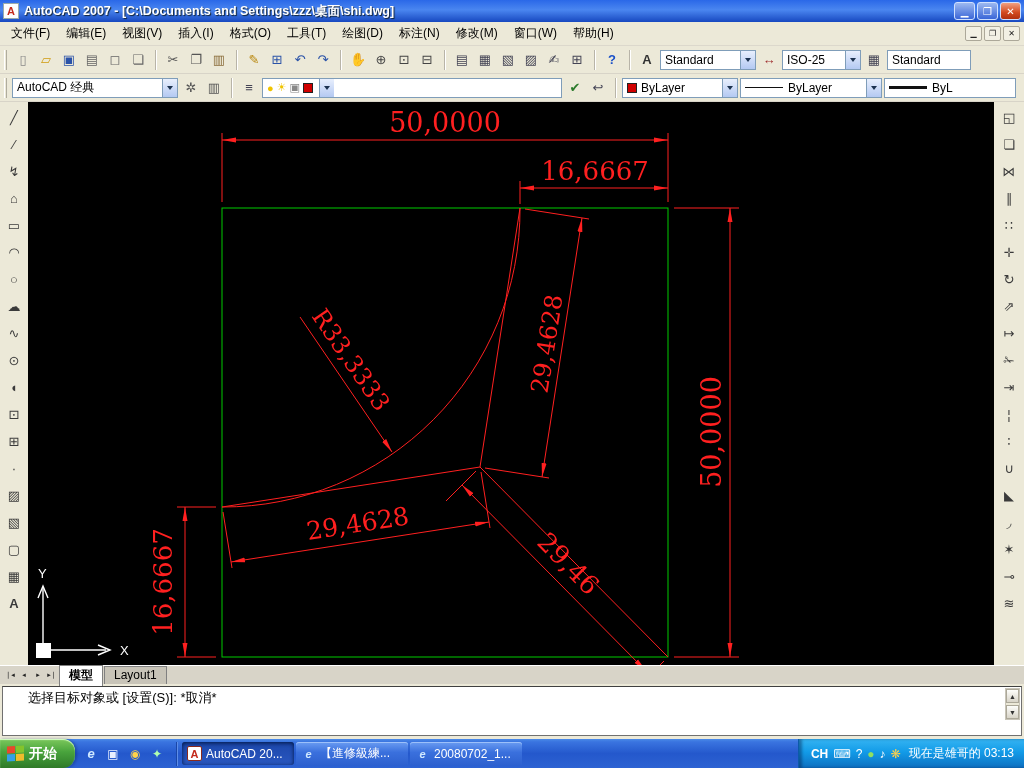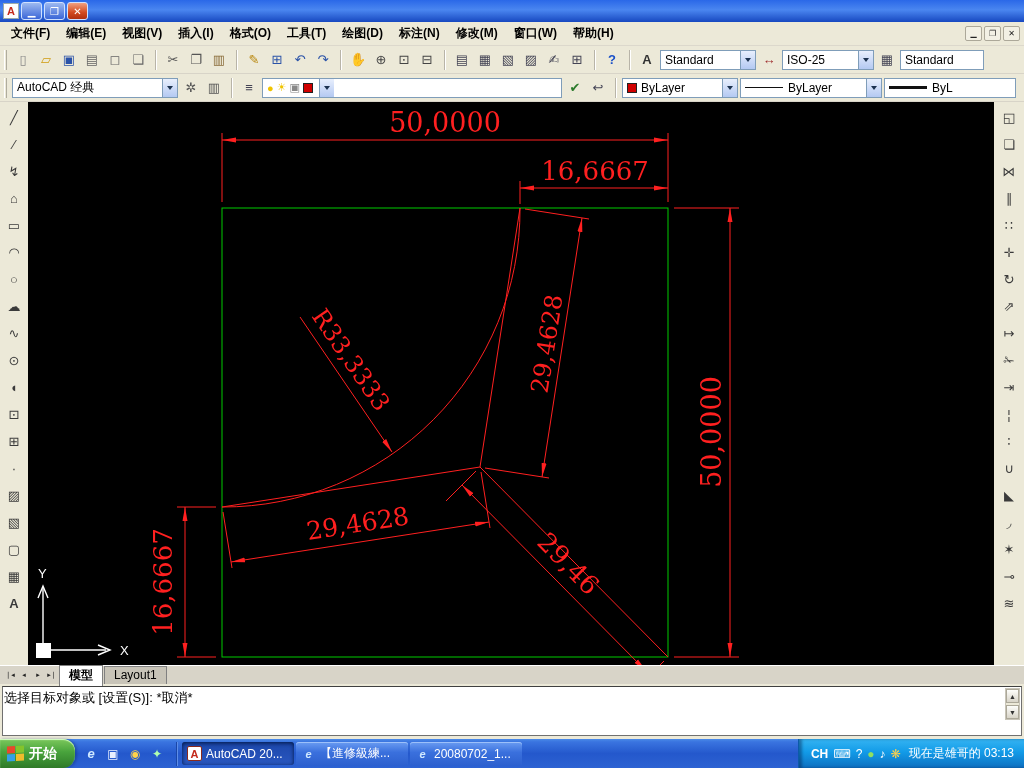--- a/index.html
+++ b/index.html
@@ -14,21 +14,21 @@
     font-size:11px;font-weight:bold;display:flex;align-items:center;justify-content:center;flex:none;}
   .title-text{margin-left:5px;flex:1;white-space:nowrap;overflow:hidden;text-shadow:1px 1px 1px #123;}
   .wbtn{width:21px;height:18px;margin-left:2px;border-radius:3px;border:1px solid #cfe0ff;
     background:linear-gradient(#9db9f0,#3a66d8);color:#fff;font-size:10px;display:flex;
     align-items:center;justify-content:center;}
   .wbtn.close{background:linear-gradient(#f0a080,#d2491f 60%,#b03010);}
 
   
   .menubar{height:24px;display:flex;align-items:center;background:var(--chrome-gray);
     border-bottom:1px solid #dcd8cc;padding-left:3px;}
-  .mitem{padding:4px 8px;white-space:nowrap;font-weight:bold;}
+  .mitem{padding:4px 8px;white-space:nowrap;}
   .mdi-btns{margin-left:auto;display:flex;gap:2px;padding-right:4px;}
   .mdibtn{width:17px;height:15px;background:#f2f0e4;border:1px solid #aca899;border-radius:2px;
     font-size:8px;display:flex;align-items:center;justify-content:center;color:#222;}
 
   
   .toolbar{height:28px;display:flex;align-items:center;background:var(--chrome-gray);
     border-bottom:1px solid #d8d4c8;padding:2px 3px;gap:2px;}
   .grip{width:3px;height:20px;border-left:1px solid #fff;border-right:1px solid #b0ac9e;margin:0 3px 0 1px;}
   .tgroup{display:flex;gap:1px;}
   .tbtn{width:22px;height:22px;display:flex;align-items:center;justify-content:center;
@@ -65,21 +65,21 @@
   
   .tabbar{height:19px;background:#d8d4c8;display:flex;align-items:center;padding-left:3px;border-top:1px solid #fff;}
   .tnav{width:14px;height:14px;display:flex;align-items:center;justify-content:center;font-size:7px;color:#222;}
   .tab{padding:1px 9px 2px;font-size:12px;border:1px solid #808080;border-bottom:none;background:#c8c4b8;margin-right:1px;}
   .tab.active{background:#fff;font-weight:bold;}
 
   
   .cmdwrap{height:55px;background:var(--chrome-gray);padding:2px 2px 3px;}
   .cmdbox{height:100%;background:#fff;border:1px solid #707070;border-top-color:#404040;
     position:relative;font-size:13px;display:flex;flex-direction:column;}
-  .cmd-history{flex:1;padding:2px 1px;white-space:nowrap;overflow:hidden;}
+  .cmd-history{flex:1;padding:2px 1px;white-space:nowrap;overflow:hidden;margin-left:24px;}
   .cmd-line{height:19px;padding:1px 5px;border-top:1px solid #b8b4a8;display:flex;align-items:center;}
   .cmd-scroll{position:absolute;right:1px;top:1px;width:15px;height:32px;background:#ece9d8;
     border:1px solid #c8c4b8;display:flex;flex-direction:column;justify-content:space-between;}
   .sbtn{height:14px;background:linear-gradient(#fdfdfa,#d8d4c8);border:1px solid #aca899;
     font-size:7px;display:flex;align-items:center;justify-content:center;color:#333;}
 
   
   .taskbar{height:29px;display:flex;align-items:center;
     background:linear-gradient(180deg,var(--taskbar-blue-1) 0%,#3a74e0 10%,var(--taskbar-blue-2) 50%,#2d62d2 100%);}
   .startbtn{height:29px;padding:0 18px 0 7px;border-radius:0 12px 12px 0;display:flex;align-items:center;gap:5px;
@@ -105,20 +105,21 @@
     border-left:1px solid #0c5aa8;box-shadow:inset 3px 0 3px #00144066;color:#fff;}
   .trayicon{font-size:12px;}
   .traytext{font-size:12px;font-weight:bold;}
   .clock{font-size:12px;margin-left:3px;white-space:nowrap;}
 </style>
 </head>
 <body>
 
 <div class="titlebar">
   <div class="appicon">A</div>
+  <div class="title-text">AutoCAD 2007 - [C:\Documents and Settings\zzz\桌面\shi.dwg]</div>
   <div style="display:flex">
 
   <span class="wbtn">▁</span>
       <span class="wbtn">❐</span>
       <span class="wbtn close">✕</span>
     </div>
 </div>
 
 <div class="menubar">
   <div style="display:flex">
@@ -186,21 +187,21 @@
   <div class="tgroup">
       <span class="tbtn" style="color:#1a50c8;font-weight:bold">?</span>
     </div>
   <div class="tsep"></div>
   <span class="tbtn" style="font-weight:bold;color:#333">A</span>
   <div class="combo" style="width:96px">
     <span class="cval">Standard</span>
       <span class="carrow"></span>
   </div>
   <span class="tbtn" style="color:#a03030">↔</span>
-  <div class="combo" style="width:92px">
+  <div class="combo" style="width:79px">
     <span class="cval">ISO-25</span>
       <span class="carrow"></span>
   </div>
   <span class="tbtn" style="color:#445">▦</span>
   <div class="combo" style="width:84px">
     <span class="cval">Standard</span>
   </div>
 </div>
 
 <div class="toolbar">

